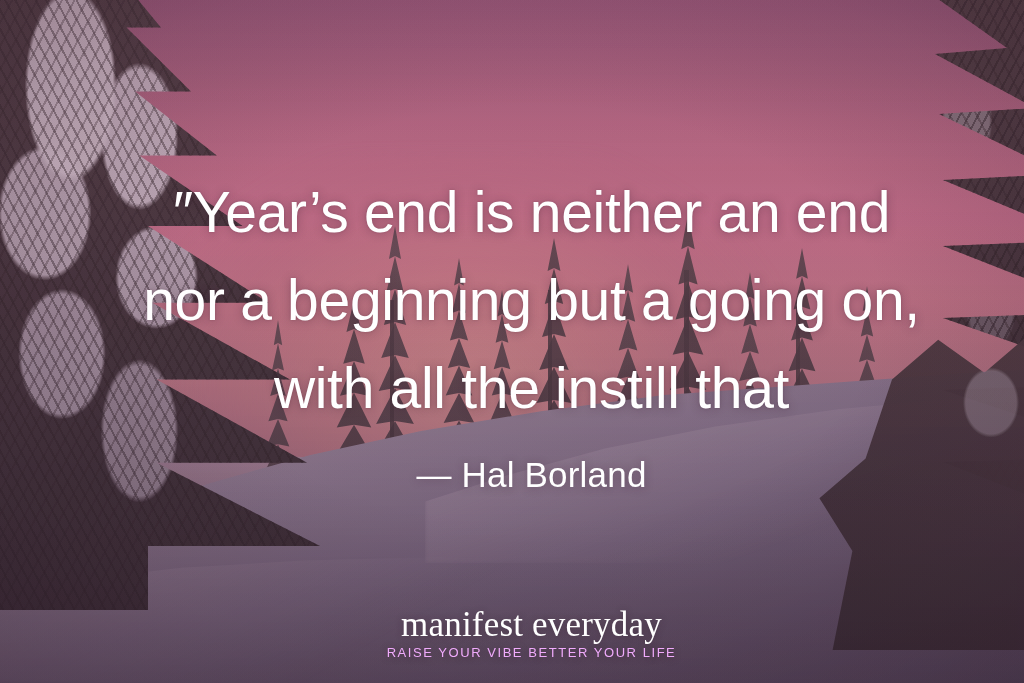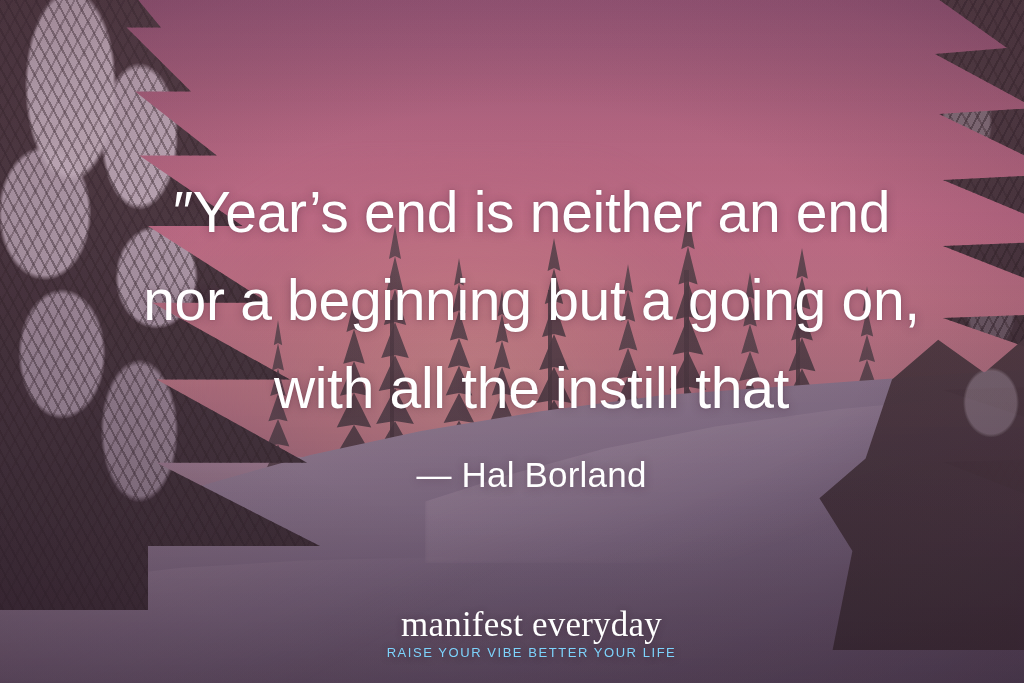--- a/index.html
+++ b/index.html
@@ -339,21 +339,21 @@
   .logo-word {
     color: #ffffff;
     font-family: "Liberation Serif", serif;
     font-weight: 400;
     font-size: 35px;
     line-height: 38px;
     letter-spacing: 0.2px;
     text-shadow: 0 1px 7px rgba(55,28,46,0.45);
   }
   .logo-tag {
-    color: #7dd3fc;
+    color: #f0abfc;
     font-family: "Liberation Sans", sans-serif;
     font-weight: 400;
     font-size: 13px;
     line-height: 16px;
     letter-spacing: 1.55px;
     margin-top: 1px;
     text-shadow: 0 1px 6px rgba(55,28,46,0.5);
   }
 </style>
 </head>

